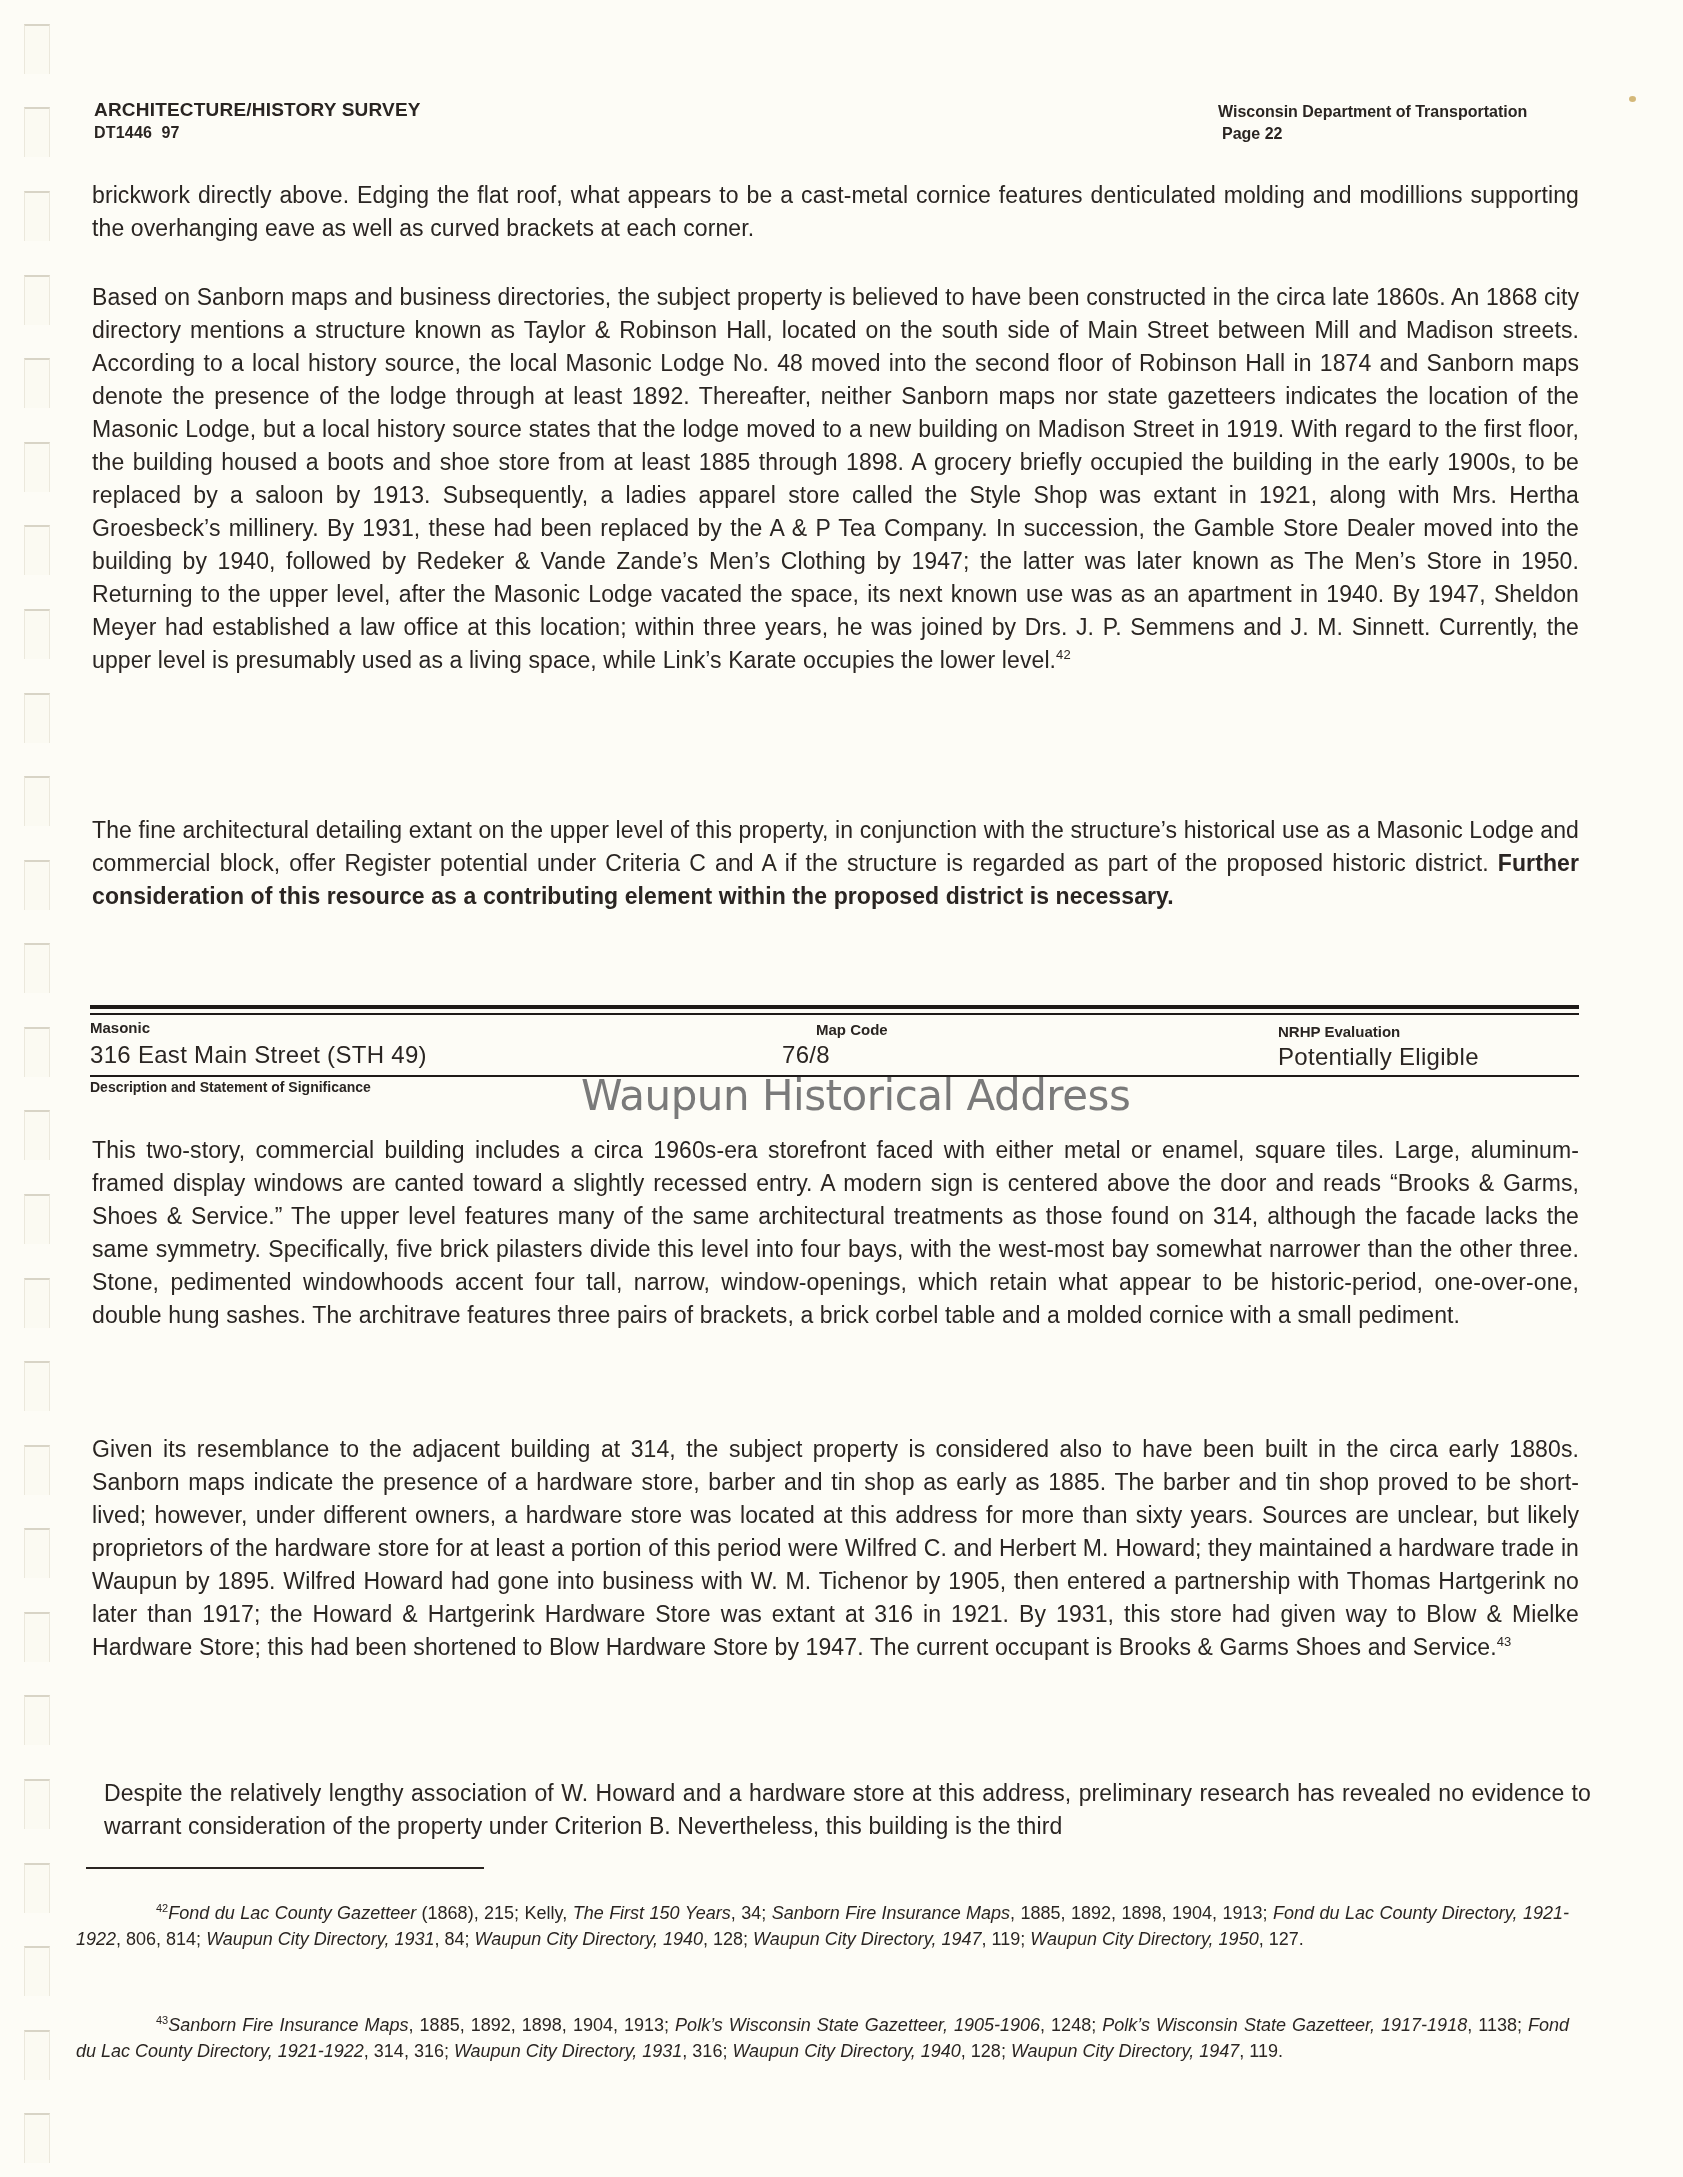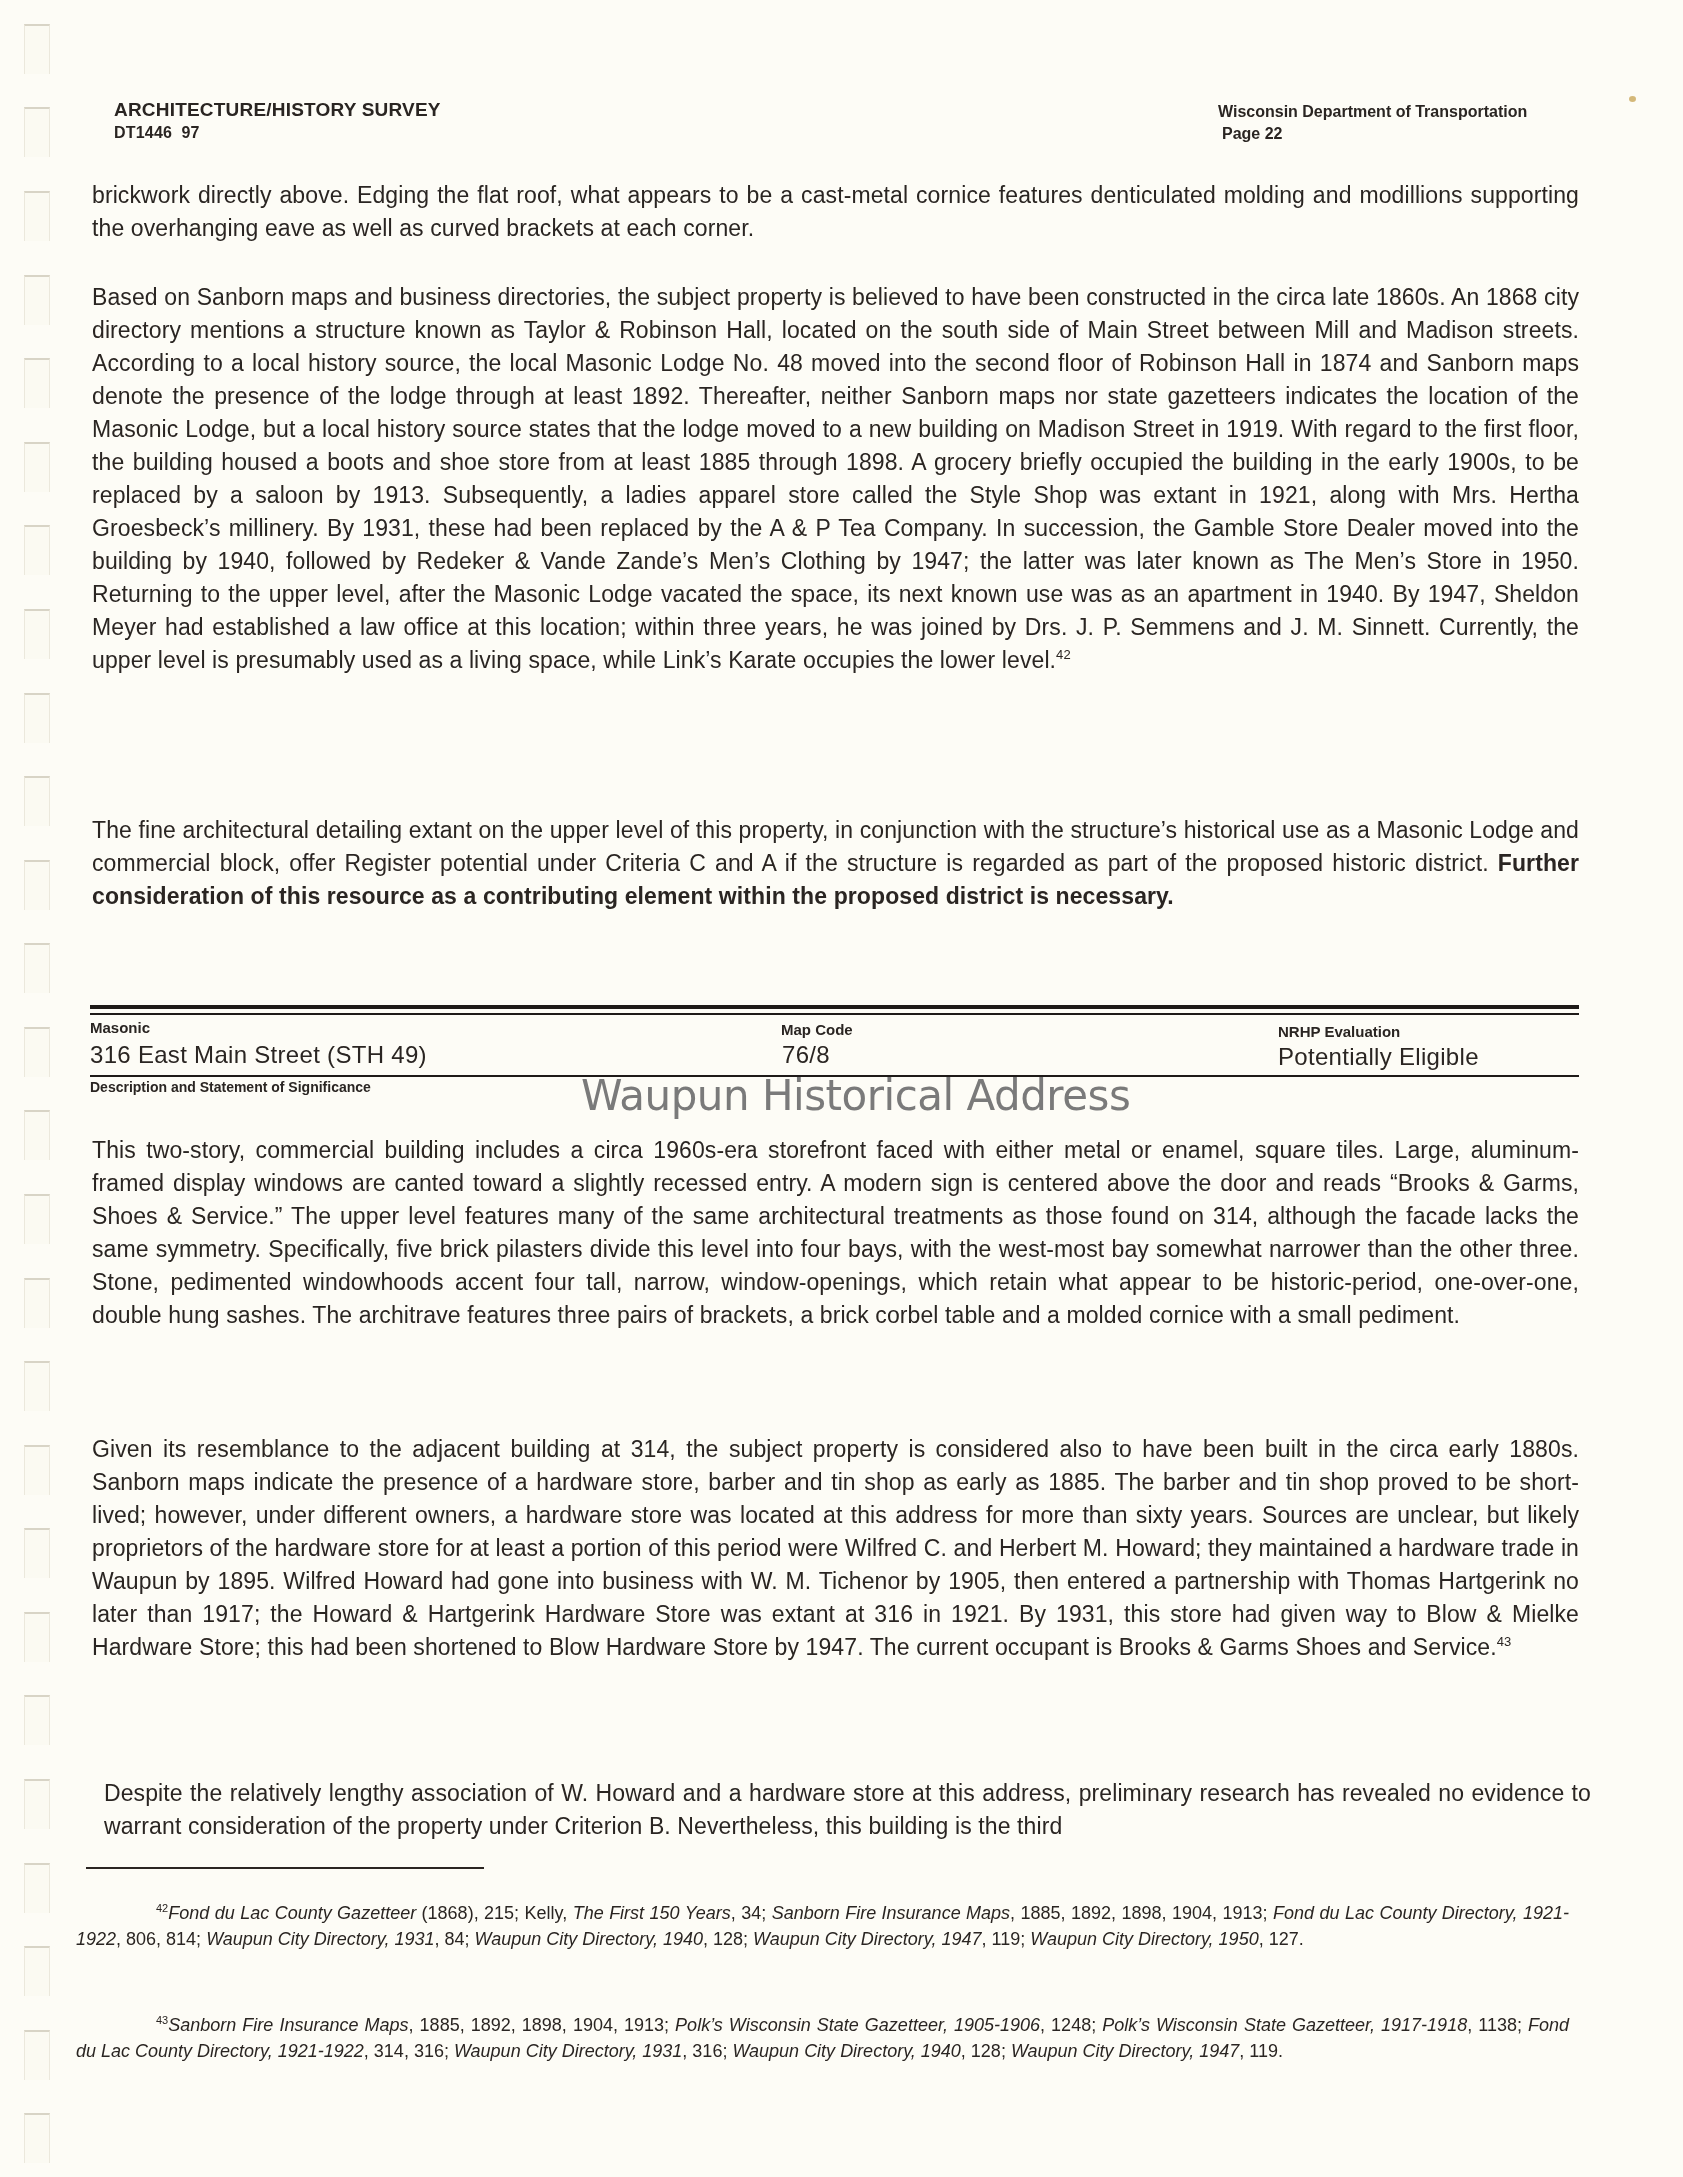--- a/index.html
+++ b/index.html
@@ -26,21 +26,20 @@
       background: #fbfaf2;
     }
     .hdr-left {
       position: absolute;
       left: 94px;
       top: 98px;
       font-size: 19px;
       font-weight: bold;
       line-height: 23px;
       letter-spacing: 0.2px;
-      margin-left: 20px;
     }
     .hdr-left .sub { font-size: 16px; }
     .hdr-right {
       position: absolute;
       left: 1218px;
       top: 101px;
       font-size: 16px;
       font-weight: bold;
       line-height: 22px;
     }
@@ -166,21 +165,21 @@
 <p class="para" style="top:281px;margin:0"><span>Based on Sanborn maps and business directories, the subject property is believed to have been constructed in the circa late 1860s. An 1868 city directory mentions a structure known as Taylor &amp; Robinson Hall, located on the south side of Main Street between Mill and Madison streets. According to a local history source, the local Masonic Lodge No. 48 moved into the second floor of Robinson Hall in 1874 and Sanborn maps denote the presence of the lodge through at least 1892. Thereafter, neither Sanborn maps nor state gazetteers indicates the location of the Masonic Lodge, but a local history source states that the lodge moved to a new building on Madison Street in 1919. With regard to the first floor, the building housed a boots and shoe store from at least 1885 through 1898. A grocery briefly occupied the building in the early 1900s, to be replaced by a saloon by 1913. Subsequently, a ladies apparel store called the Style Shop was extant in 1921, along with Mrs. Hertha Groesbeck’s millinery. By 1931, these had been replaced by the A &amp; P Tea Company. In succession, the Gamble Store Dealer moved into the building by 1940, followed by Redeker &amp; Vande Zande’s Men’s Clothing by 1947; the latter was later known as The Men’s Store in 1950. Returning to the upper level, after the Masonic Lodge vacated the space, its next known use was as an apartment in 1940. By 1947, Sheldon Meyer had established a law office at this location; within three years, he was joined by Drs. J. P. Semmens and J. M. Sinnett. Currently, the upper level is presumably used as a living space, while Link’s Karate occupies the lower level.</span><sup>42</sup></p>
 
 <p class="para" style="top:814px;margin:0"><span>The fine architectural detailing extant on the upper level of this property, in conjunction with the structure’s historical use as a Masonic Lodge and commercial block, offer Register potential under Criteria C and A if the structure is regarded as part of the proposed historic district. </span><b>Further consideration of this resource as a contributing element within the proposed district is necessary.</b></p>
 
 <div class="rule-thick" style="top:1005px"></div>
 <div class="rule-thin" style="top:1013px"></div>
 
 <div class="field-label" style="left:90px;top:1019px">Masonic</div>
 <div class="field-value" style="left:90px;top:1041px">316 East Main Street (STH 49)</div>
 
-<div class="field-label" style="left:781px;top:1021px">Map Code</div>
+<div class="field-label" style="left:816px;top:1021px">Map Code</div>
 <div class="field-value" style="left:782px;top:1041px">76/8</div>
 
 <div class="field-label" style="left:1278px;top:1023px">NRHP Evaluation</div>
 <div class="field-value" style="left:1278px;top:1043px">Potentially Eligible</div>
 
 <div class="rule-thin" style="top:1075px"></div>
 <div class="field-label" style="left:90px;top:1079px;font-size:14px">Description and Statement of Significance</div>
 
 <div class="watermark">Waupun Historical Address</div>
 

